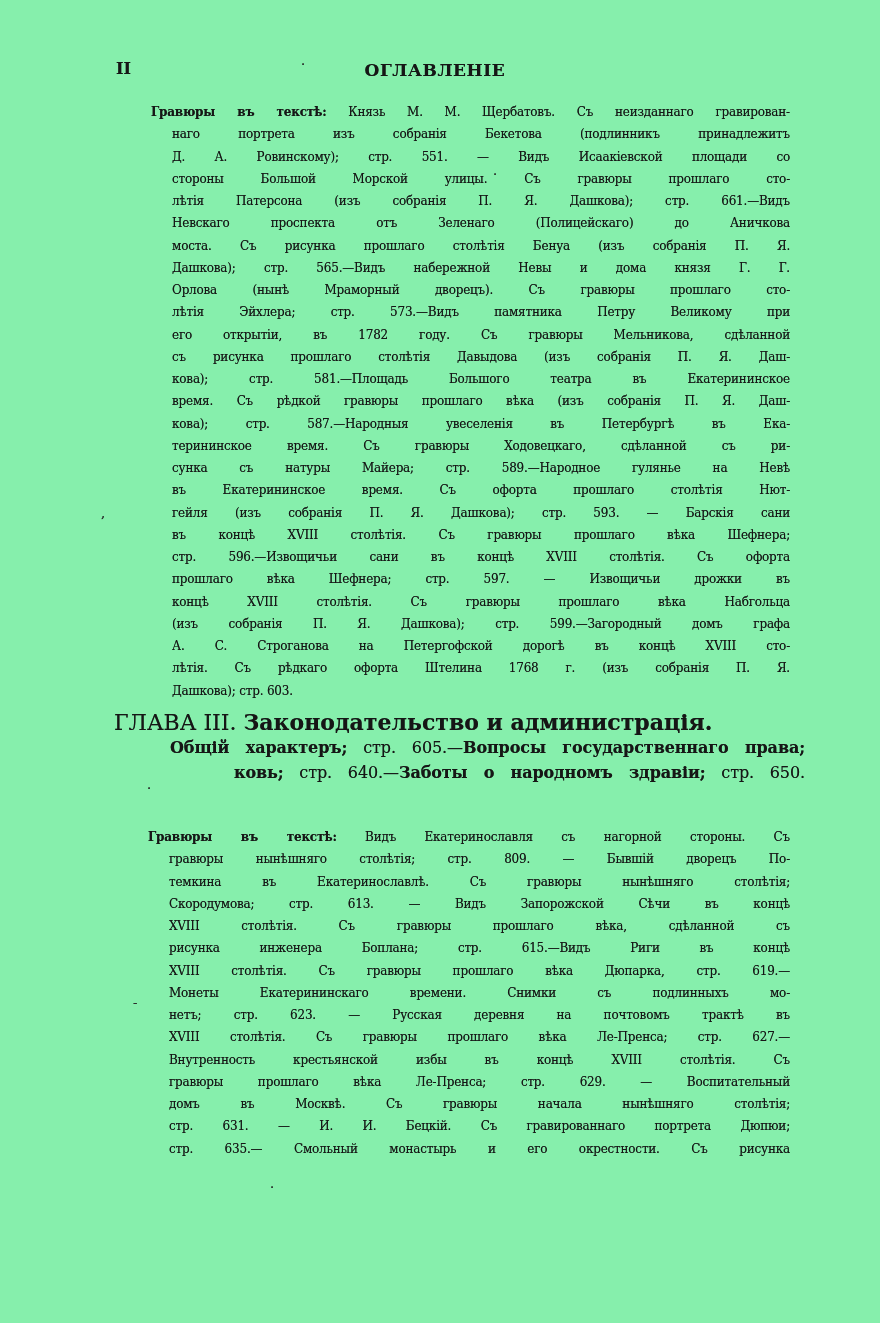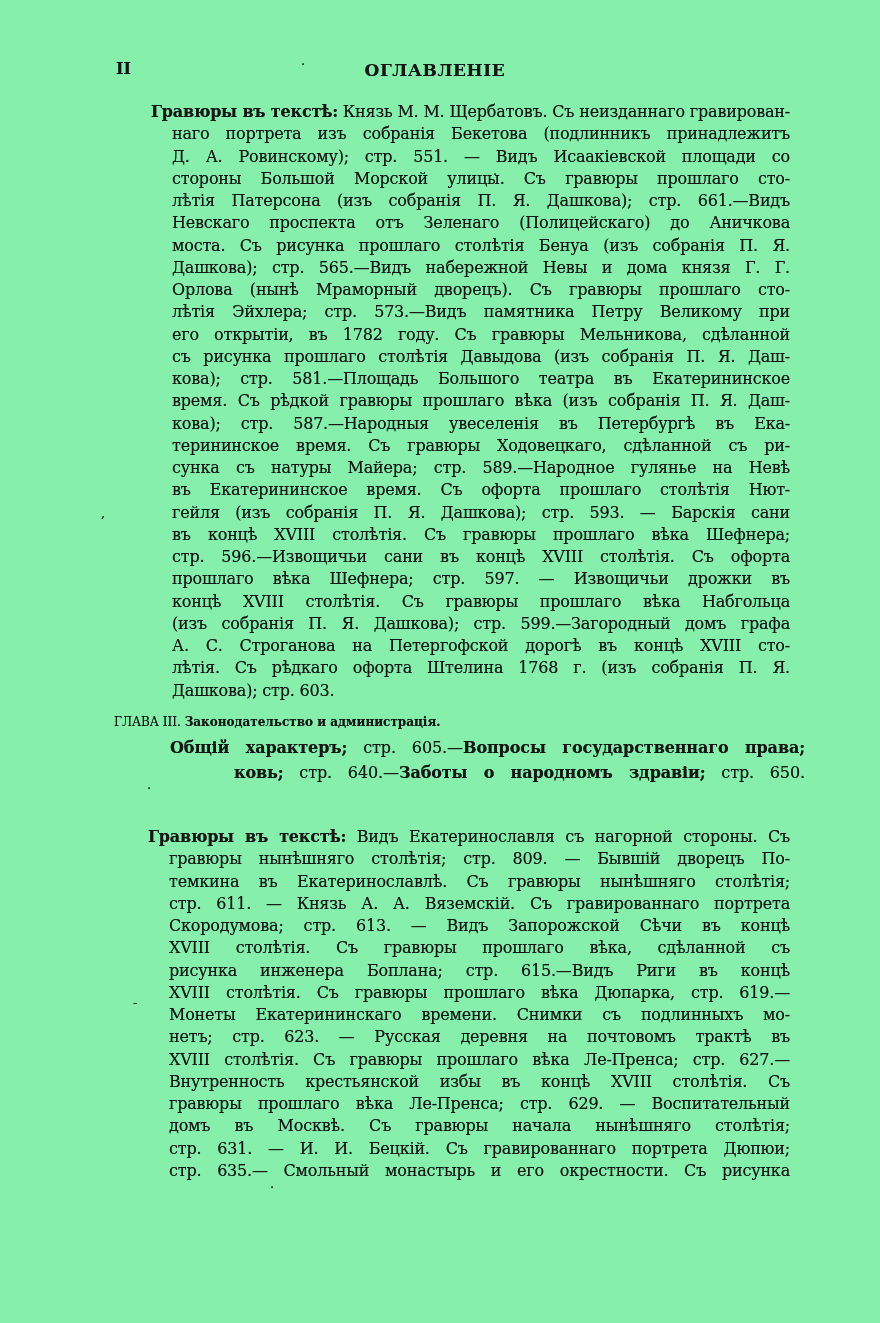--- a/index.html
+++ b/index.html
@@ -9,26 +9,26 @@
     color:#161616;overflow:hidden;
     text-shadow:0 0 .35px rgba(0,0,0,.55);
   }
   .hdr-num{position:absolute;left:116px;top:59px;font-size:16px;font-weight:bold;}
   .hdr-title{position:absolute;left:435px;top:60px;transform:translateX(-50%);
     font-size:17px;font-weight:bold;letter-spacing:.6px;white-space:nowrap;}
   .sec{position:absolute;}
   .ln{display:block;}
   .bseg{font-weight:bold;}
   
-  .entries{font-size:16px;line-height:22.25px;letter-spacing:-0.2px;}
+  .entries{font-size:12px;line-height:22.25px;letter-spacing:-0.2px;}
   .entries .ln{height:22.25px;text-align:justify;text-align-last:justify;}
   .entries .ln:not(.first){margin-left:21px;}
   .ln.lastln{text-align-last:left;}
   
-  .chapter{font-size:12px;line-height:24px;white-space:nowrap;}
+  .chapter{font-size:22px;line-height:24px;white-space:nowrap;}
   
   .summary{font-size:16px;line-height:24.6px;letter-spacing:-0.1px;}
   .summary .ln{height:24.6px;text-align:justify;text-align-last:justify;}
   .summary .ln:not(.first){margin-left:64px;}
   
   #sec-engravings-list-1{top:101px;left:151px;width:639px;}
   #sec-chapter-heading{top:710px;left:114px;}
   #sec-chapter-summary{top:736px;left:170px;width:635px;}
   #sec-engravings-list-2{top:826px;left:148px;width:642px;}
   
@@ -74,21 +74,20 @@
         <div class="ln first lastln"><span>ГЛАВА III. </span><span class="bseg">Законодательство и администрація.</span></div>
       </div>
       <div class="sec summary" id="sec-chapter-summary">
         <div class="ln first"><span class="bseg">Общій характеръ;</span><span> стр. 605.—</span><span class="bseg">Вопросы государственнаго права;</span></div>
         <div class="ln"><span class="bseg">ковь;</span><span> стр. 640.—</span><span class="bseg">Заботы о народномъ здравіи;</span><span> стр. 650.</span></div>
       </div>
       <div class="sec entries" id="sec-engravings-list-2">
         <div class="ln first"><span class="bseg">Гравюры въ текстѣ:</span><span> Видъ Екатеринославля съ нагорной стороны. Съ</span></div>
         <div class="ln"><span>гравюры нынѣшняго столѣтія; стр. 809. — Бывшій дворецъ По-</span></div>
         <div class="ln"><span>темкина въ Екатеринославлѣ. Съ гравюры нынѣшняго столѣтія;</span></div>
-        <div class="ln"><span>стр. 611. — Князь А. А. Вяземскій. Съ гравированнаго портрета</span></div>
         <div class="ln"><span>Скородумова; стр. 613. — Видъ Запорожской Сѣчи въ концѣ</span></div>
         <div class="ln"><span>XVIII столѣтія. Съ гравюры прошлаго вѣка, сдѣланной съ</span></div>
         <div class="ln"><span>рисунка инженера Боплана; стр. 615.—Видъ Риги въ концѣ</span></div>
         <div class="ln"><span>XVIII столѣтія. Съ гравюры прошлаго вѣка Дюпарка, стр. 619.—</span></div>
         <div class="ln"><span>Монеты Екатерининскаго времени. Снимки съ подлинныхъ мо-</span></div>
         <div class="ln"><span>нетъ; стр. 623. — Русская деревня на почтовомъ трактѣ въ</span></div>
         <div class="ln"><span>XVIII столѣтія. Съ гравюры прошлаго вѣка Ле-Пренса; стр. 627.—</span></div>
         <div class="ln"><span>Внутренность крестьянской избы въ концѣ XVIII столѣтія. Съ</span></div>
         <div class="ln"><span>гравюры прошлаго вѣка Ле-Пренса; стр. 629. — Воспитательный</span></div>
         <div class="ln"><span>домъ въ Москвѣ. Съ гравюры начала нынѣшняго столѣтія;</span></div>

